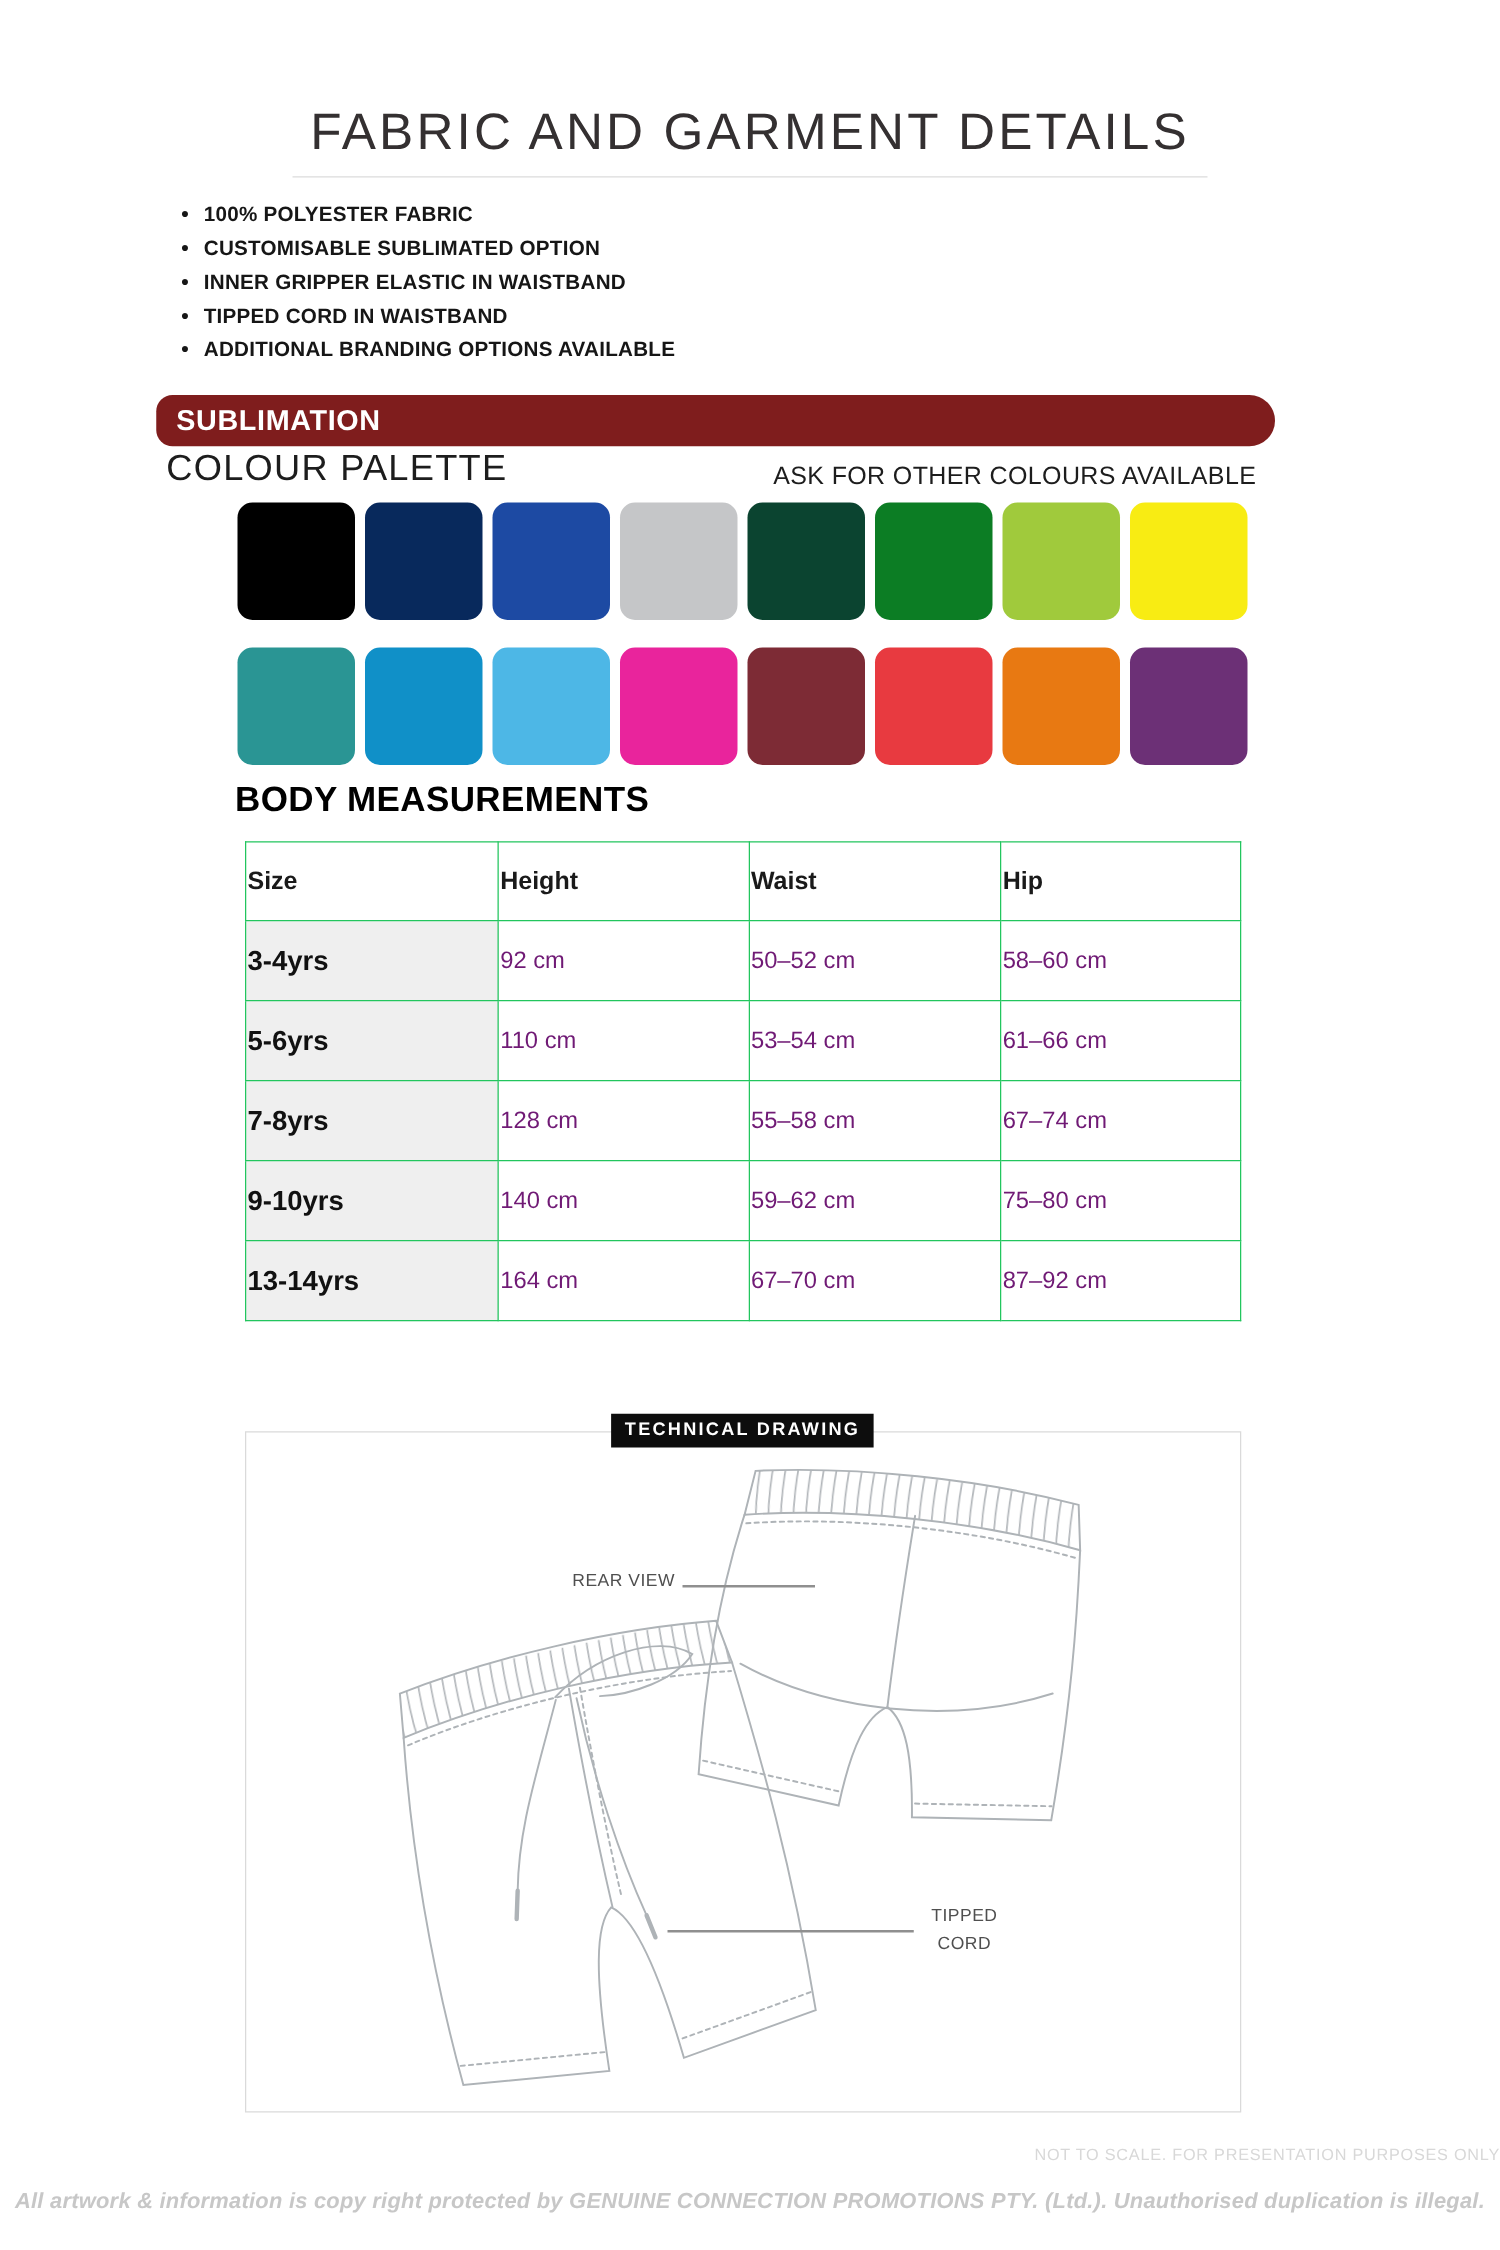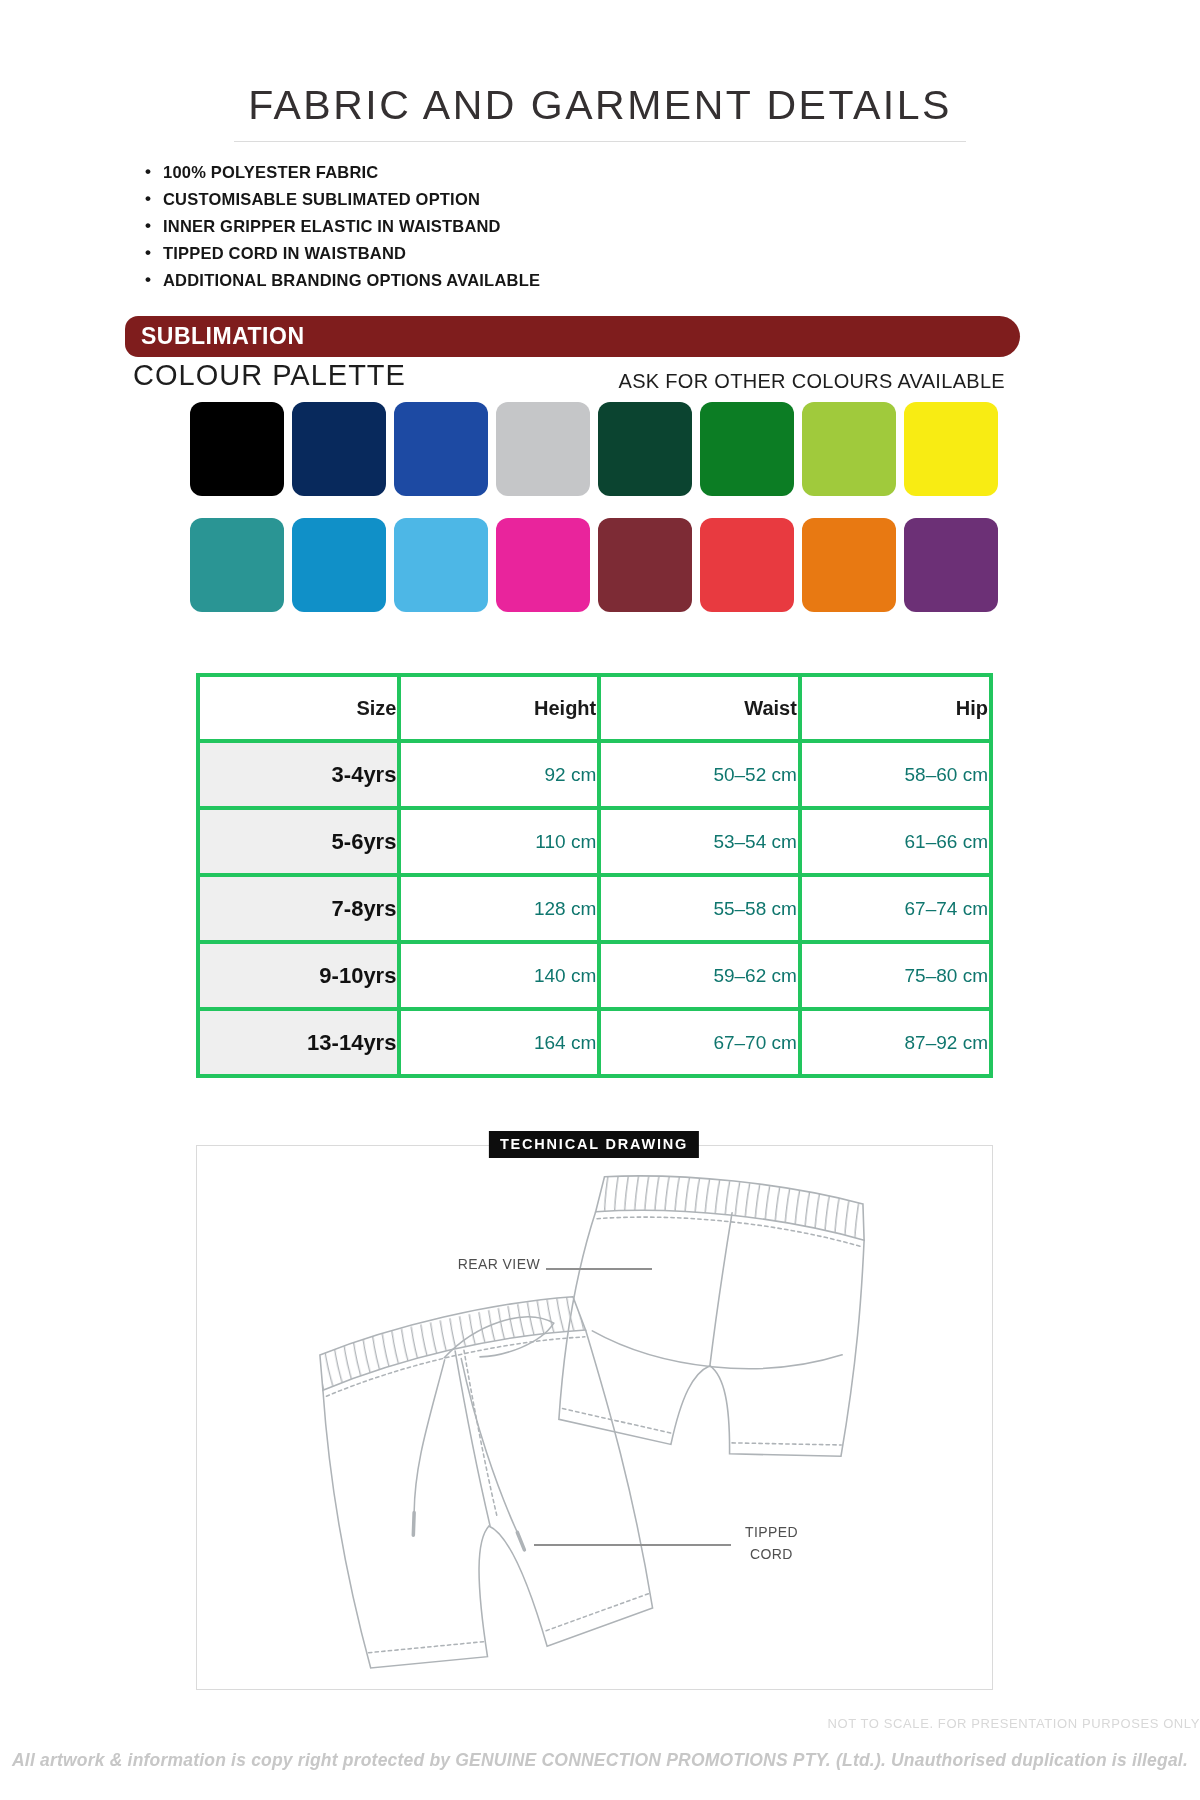--- a/index.html
+++ b/index.html
@@ -33,23 +33,23 @@
   .swatch-row{position:absolute;left:190px;display:flex;gap:8px;}
   .swatch-row.r1{top:390px;}
   .swatch-row.r2{top:506px;}
   .swatch{width:94px;height:94px;border-radius:12px;}
 
   
   .meas-heading{position:absolute;top:612px;left:188px;font-size:28px;font-weight:700;
                 letter-spacing:0.3px;color:#000;}
   table.meas{position:absolute;top:661px;left:196px;width:797px;border-collapse:collapse;
              table-layout:fixed;}
-  table.meas th,table.meas td{border:4px solid #22c55e;text-align:right;vertical-align:middle;}
+  table.meas th,table.meas td{border:1px solid #22c55e;text-align:left;vertical-align:middle;}
   table.meas th{height:60px;background:#fff;font-size:20px;font-weight:700;color:#1a1a1a;}
-  table.meas td{height:61px;font-size:19px;color:#0f766e;}
+  table.meas td{height:61px;font-size:19px;color:#701a75;}
   table.meas td.size{background:#efefef;font-size:22px;font-weight:700;color:#111;}
 
   
   .tech-badge{position:absolute;top:1119px;left:594px;transform:translateX(-50%);
               background:#0d0d0d;color:#fff;font-size:14.5px;font-weight:700;
               letter-spacing:1.8px;line-height:27px;padding:0 11px;white-space:nowrap;}
   .tech-panel{position:absolute;top:1133px;left:196px;width:795px;height:543px;
               border:1px solid #dadada;background:#fff;}
   .tech-panel svg{position:absolute;top:0;left:0;}
   .callout{position:absolute;color:#4f4f4f;font-size:14px;letter-spacing:0.4px;text-align:center;}
@@ -103,20 +103,21 @@
     <div class="swatch" style="background: rgb(42, 149, 148);"></div>
     <div class="swatch" style="background: rgb(16, 144, 200);"></div>
     <div class="swatch" style="background: rgb(77, 183, 230);"></div>
     <div class="swatch" style="background: rgb(233, 36, 156);"></div>
     <div class="swatch" style="background: rgb(125, 43, 53);"></div>
     <div class="swatch" style="background: rgb(232, 58, 64);"></div>
     <div class="swatch" style="background: rgb(232, 121, 18);"></div>
     <div class="swatch" style="background: rgb(108, 48, 118);"></div>
   </div>
 
+  <div class="meas-heading">BODY MEASUREMENTS</div>
 
   <table class="meas">
     <colgroup>
         <col style="width:25.4%">
         <col style="width:25.2%">
         <col style="width:25.3%">
         <col style="width:24.1%">
       </colgroup>
     <thead>
       <tr>

